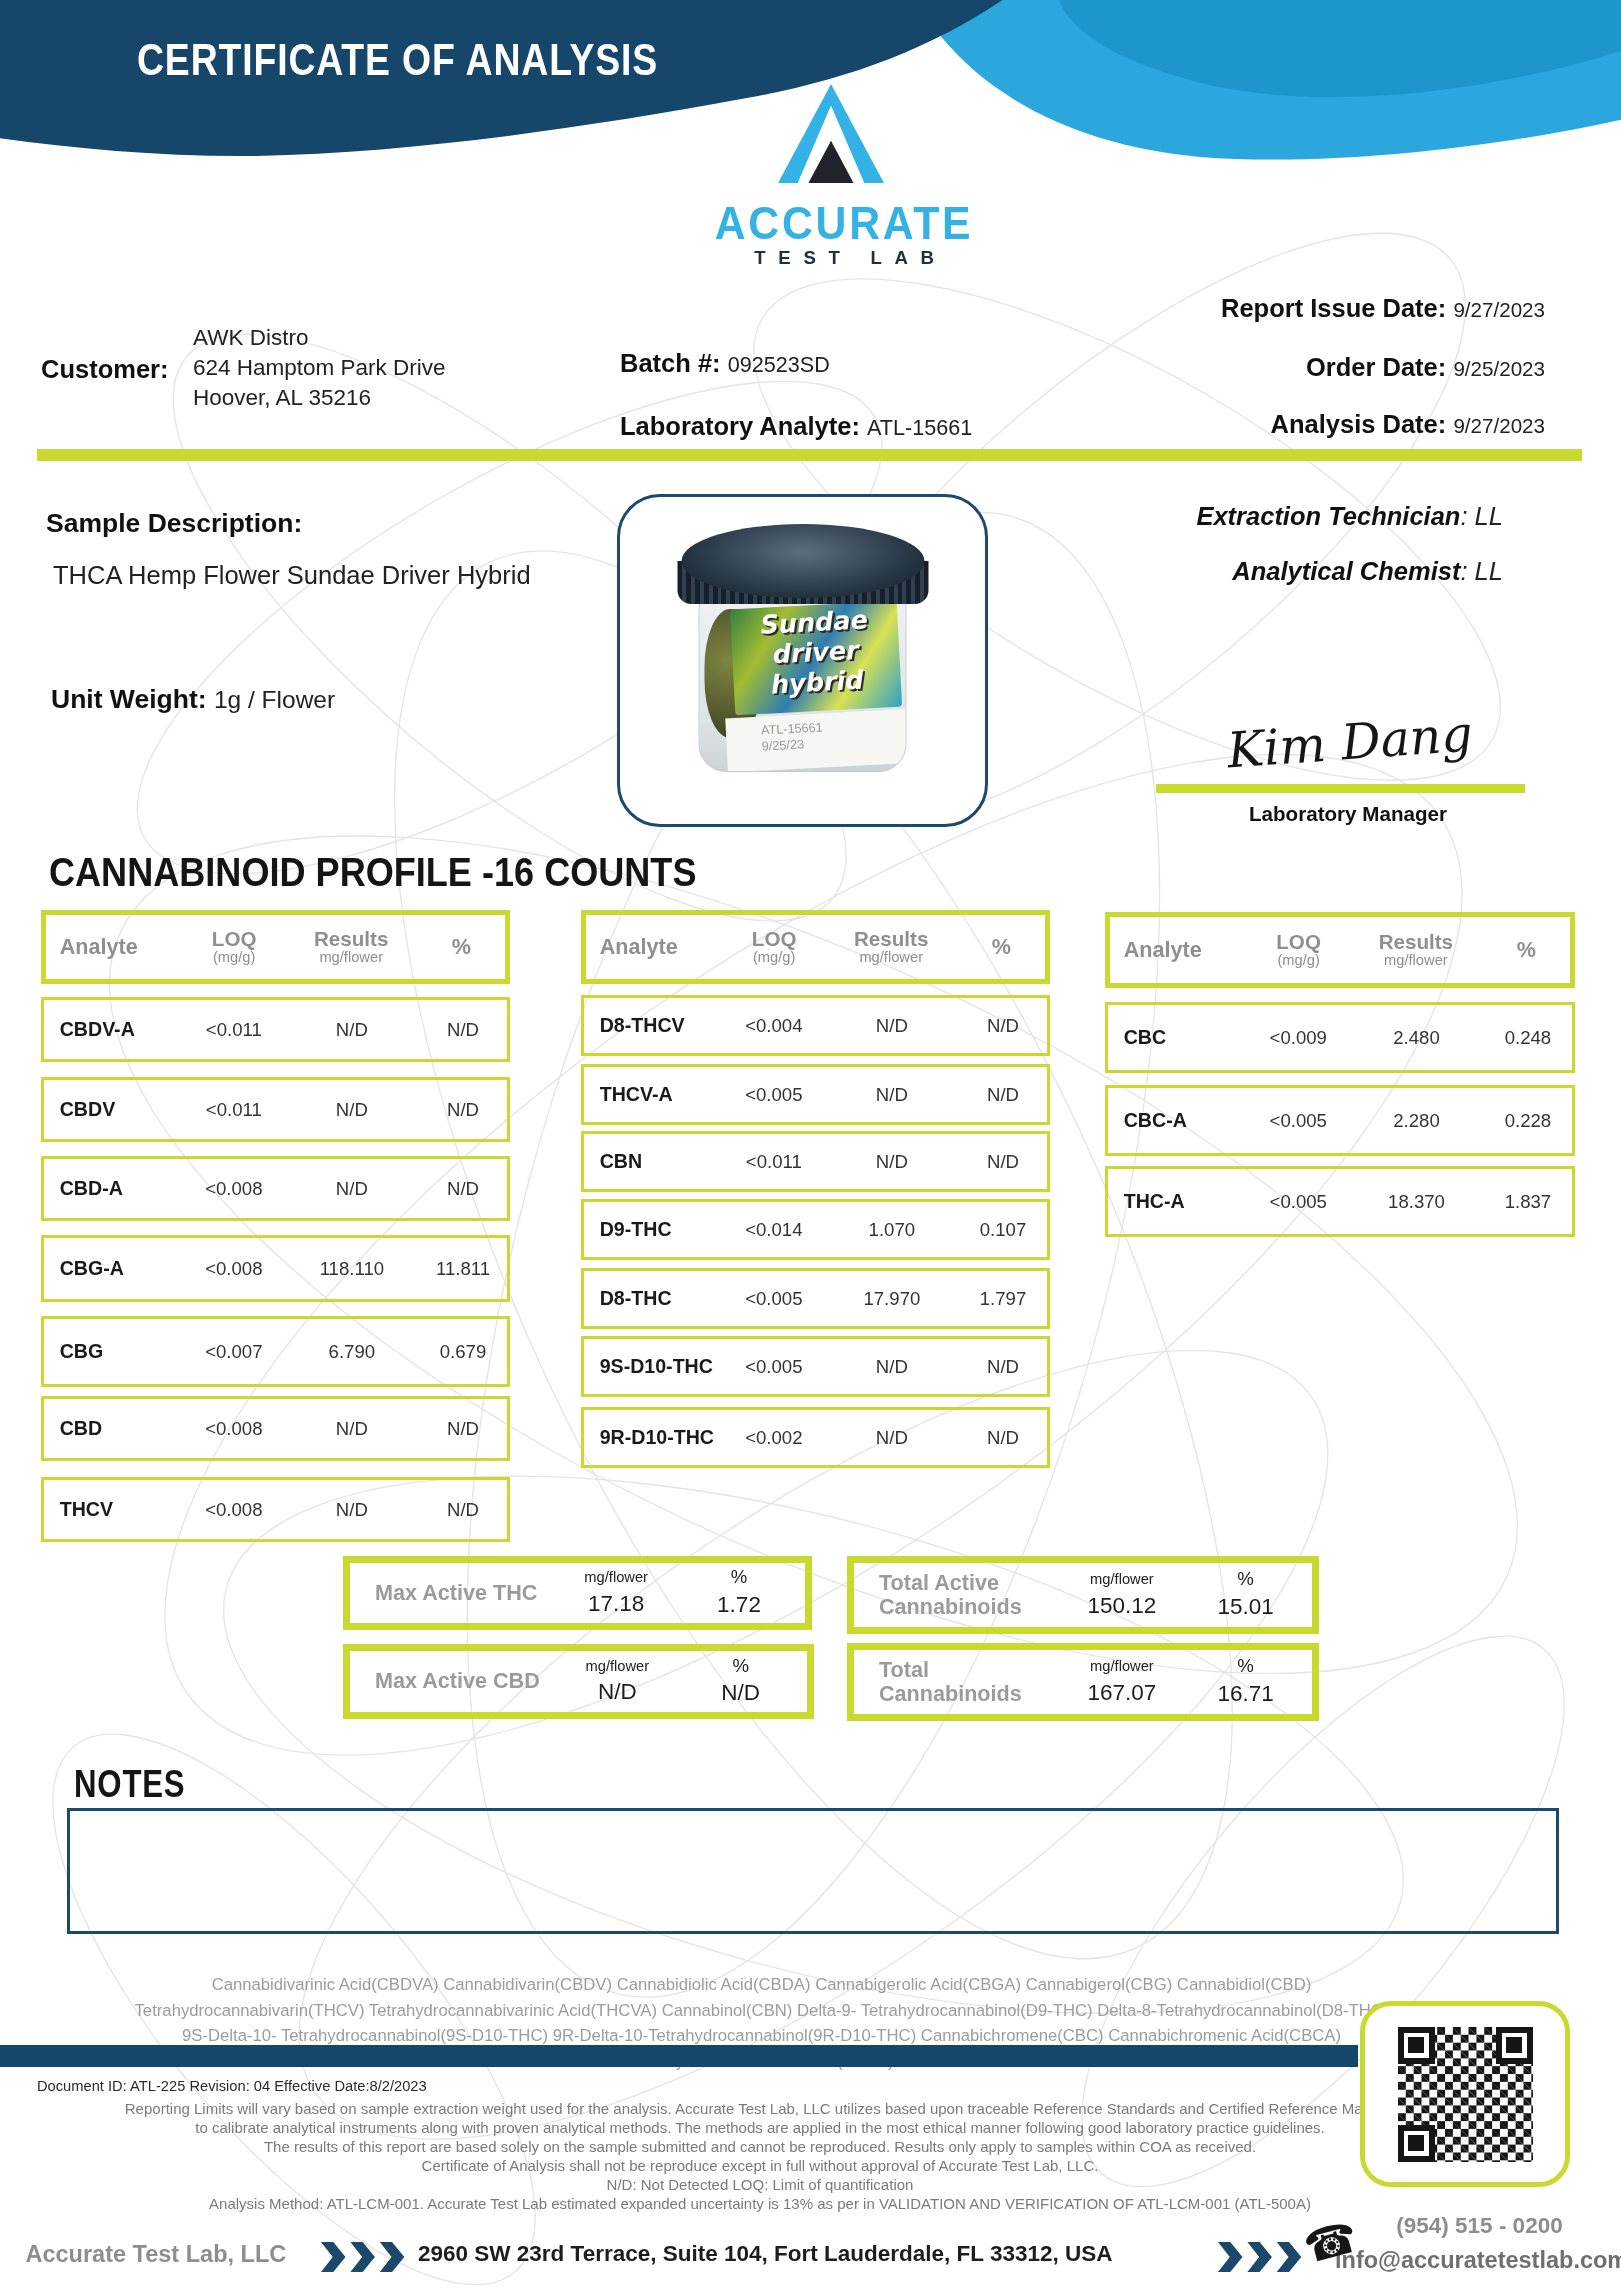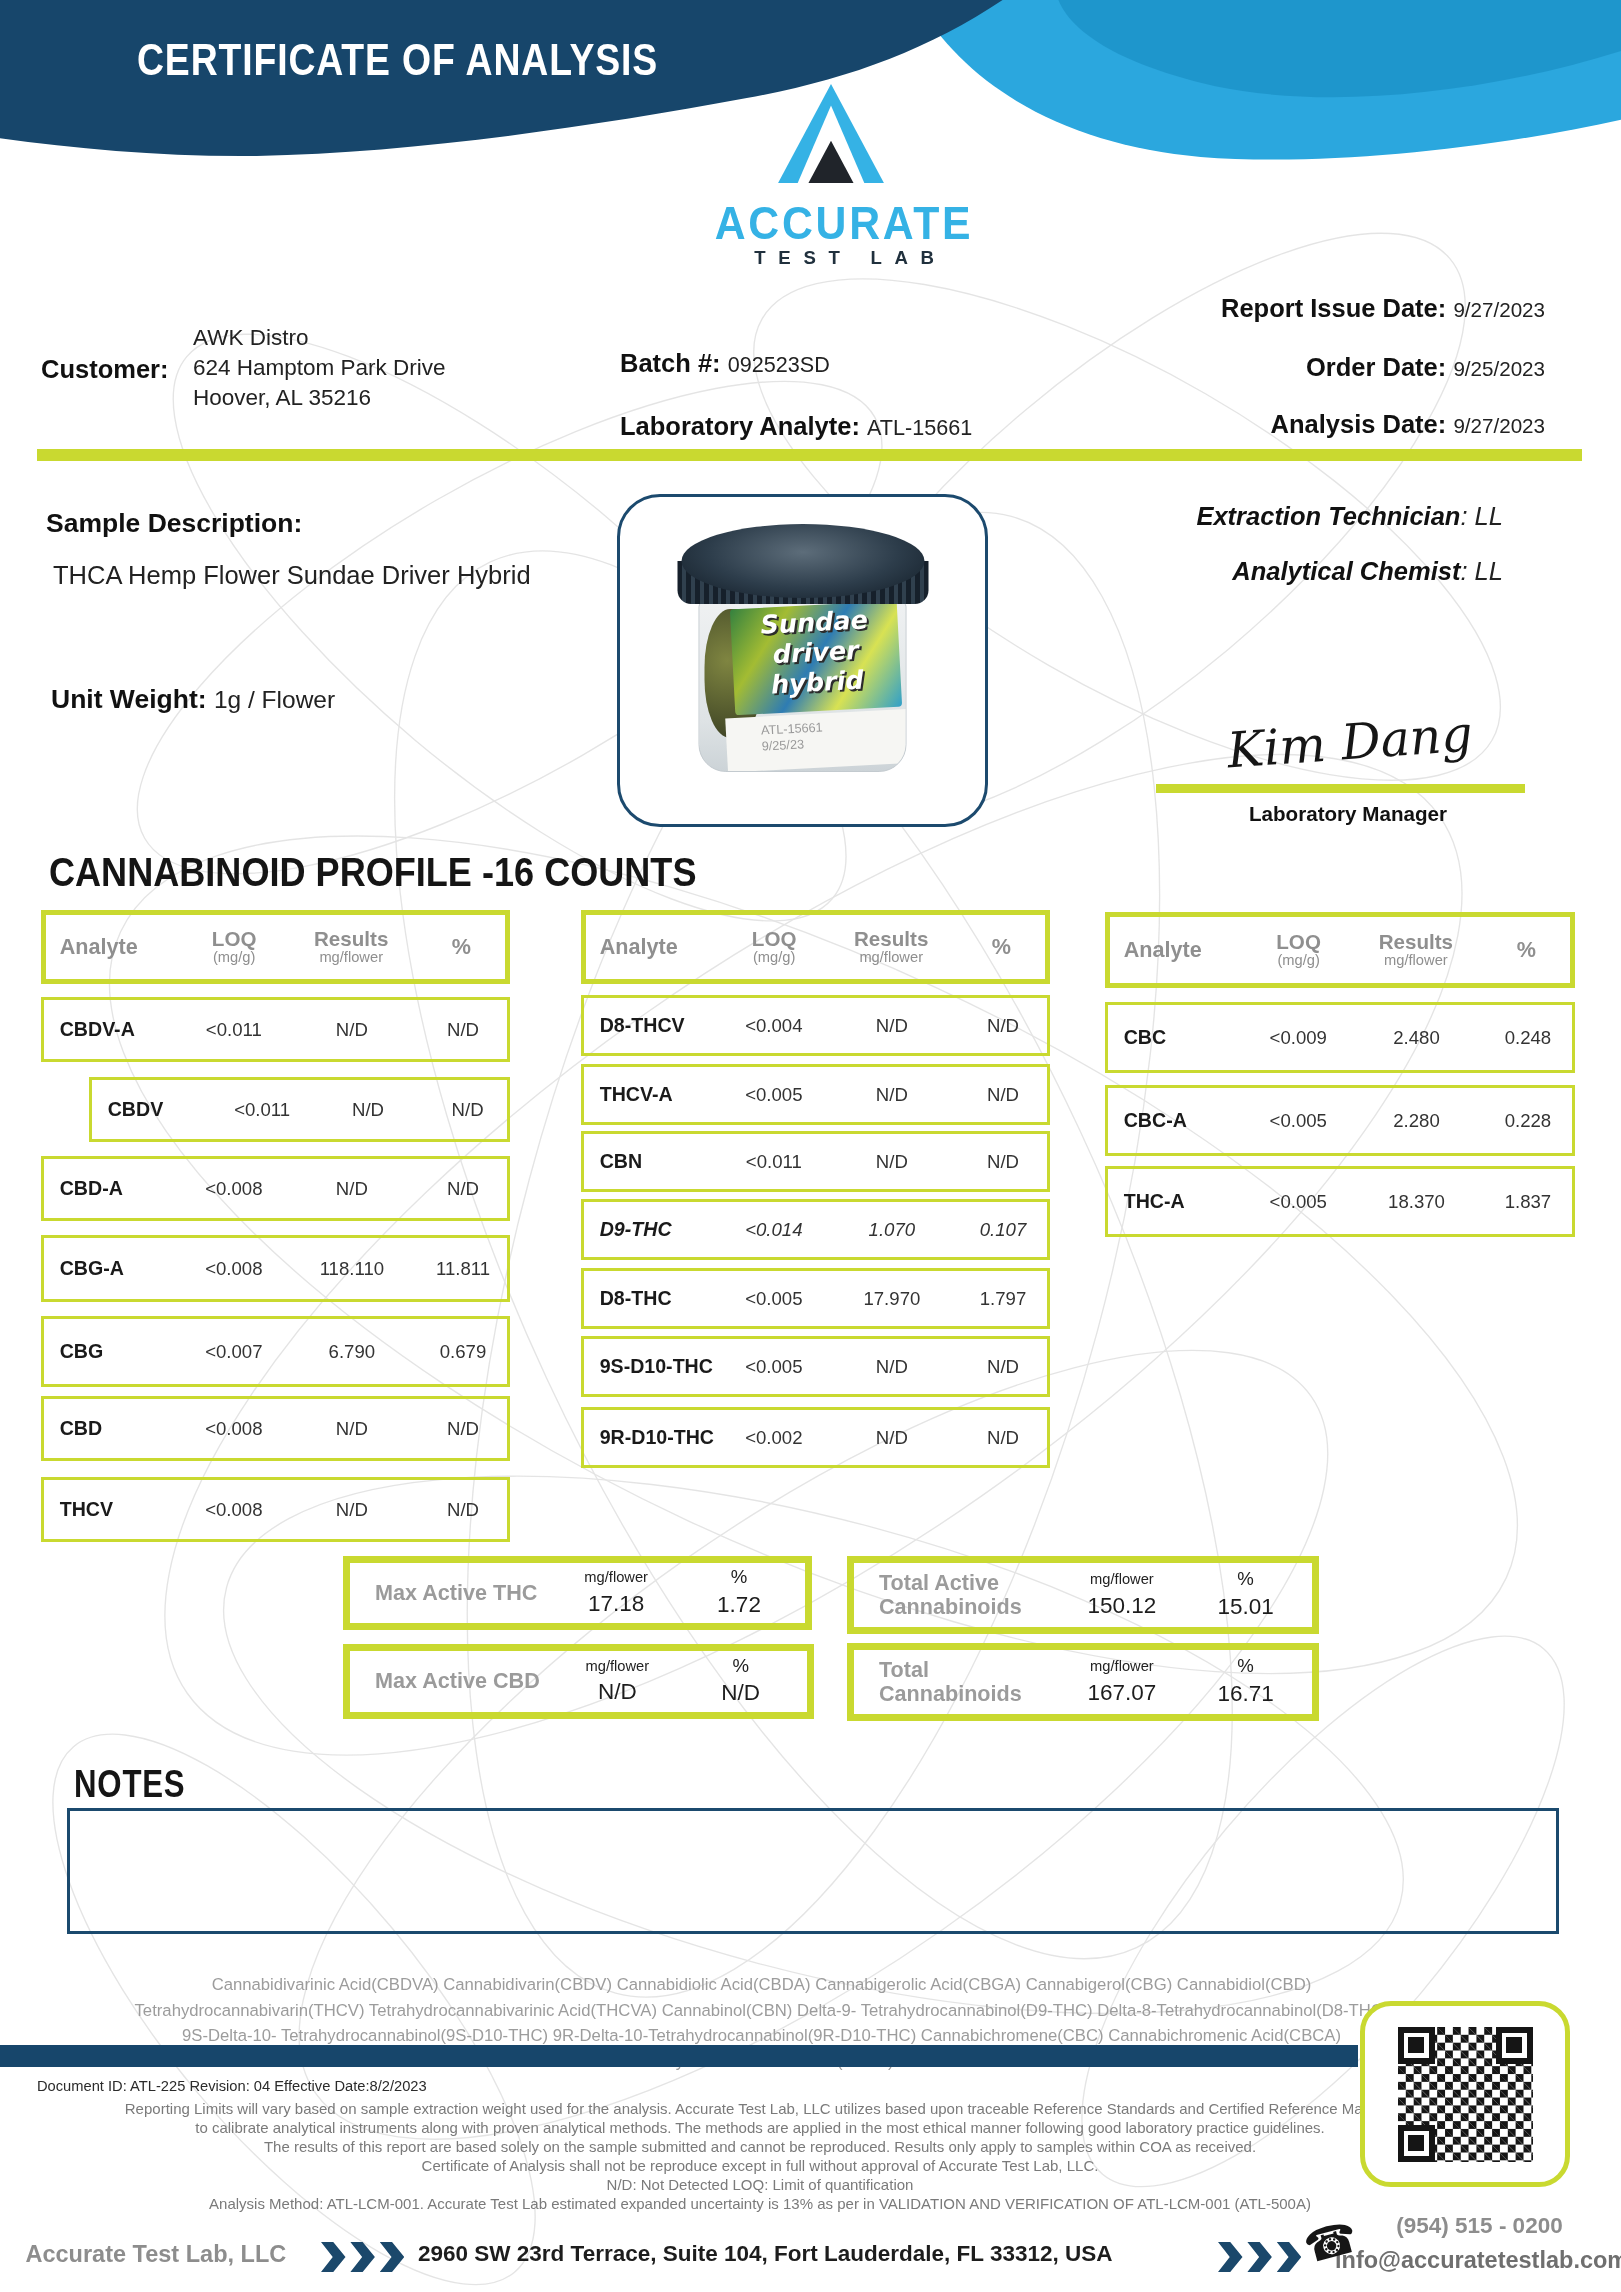--- a/index.html
+++ b/index.html
@@ -237,21 +237,21 @@
           <i>mg/flower</i>
         </span>
       <span class="h-pct">%</span>
     </div>
     <div class="trow" style="top:87px;height:65px;">
         <span class="c-an">CBDV-A</span>
         <span class="c-loq">&lt;0.011</span>
         <span class="c-res">N/D</span>
         <span class="c-pct">N/D</span>
       </div>
-    <div class="trow" style="top:167px;height:65px;margin-left:48px;">
+    <div class="trow" style="top:167px;height:65px;">
         <span class="c-an">CBDV</span>
         <span class="c-loq">&lt;0.011</span>
         <span class="c-res">N/D</span>
         <span class="c-pct">N/D</span>
       </div>
     <div class="trow" style="top:246px;height:65px;">
         <span class="c-an">CBD-A</span>
         <span class="c-loq">&lt;0.008</span>
         <span class="c-res">N/D</span>
         <span class="c-pct">N/D</span>
@@ -306,21 +306,21 @@
         <span class="c-loq">&lt;0.005</span>
         <span class="c-res">N/D</span>
         <span class="c-pct">N/D</span>
       </div>
     <div class="trow" style="top:221px;height:61px;">
         <span class="c-an">CBN</span>
         <span class="c-loq">&lt;0.011</span>
         <span class="c-res">N/D</span>
         <span class="c-pct">N/D</span>
       </div>
-    <div class="trow" style="top:289px;height:61px;font-style:italic;">
+    <div class="trow" style="top:289px;height:61px;">
         <span class="c-an">D9-THC</span>
         <span class="c-loq">&lt;0.014</span>
         <span class="c-res">1.070</span>
         <span class="c-pct">0.107</span>
       </div>
     <div class="trow" style="top:358px;height:61px;">
         <span class="c-an">D8-THC</span>
         <span class="c-loq">&lt;0.005</span>
         <span class="c-res">17.970</span>
         <span class="c-pct">1.797</span>

